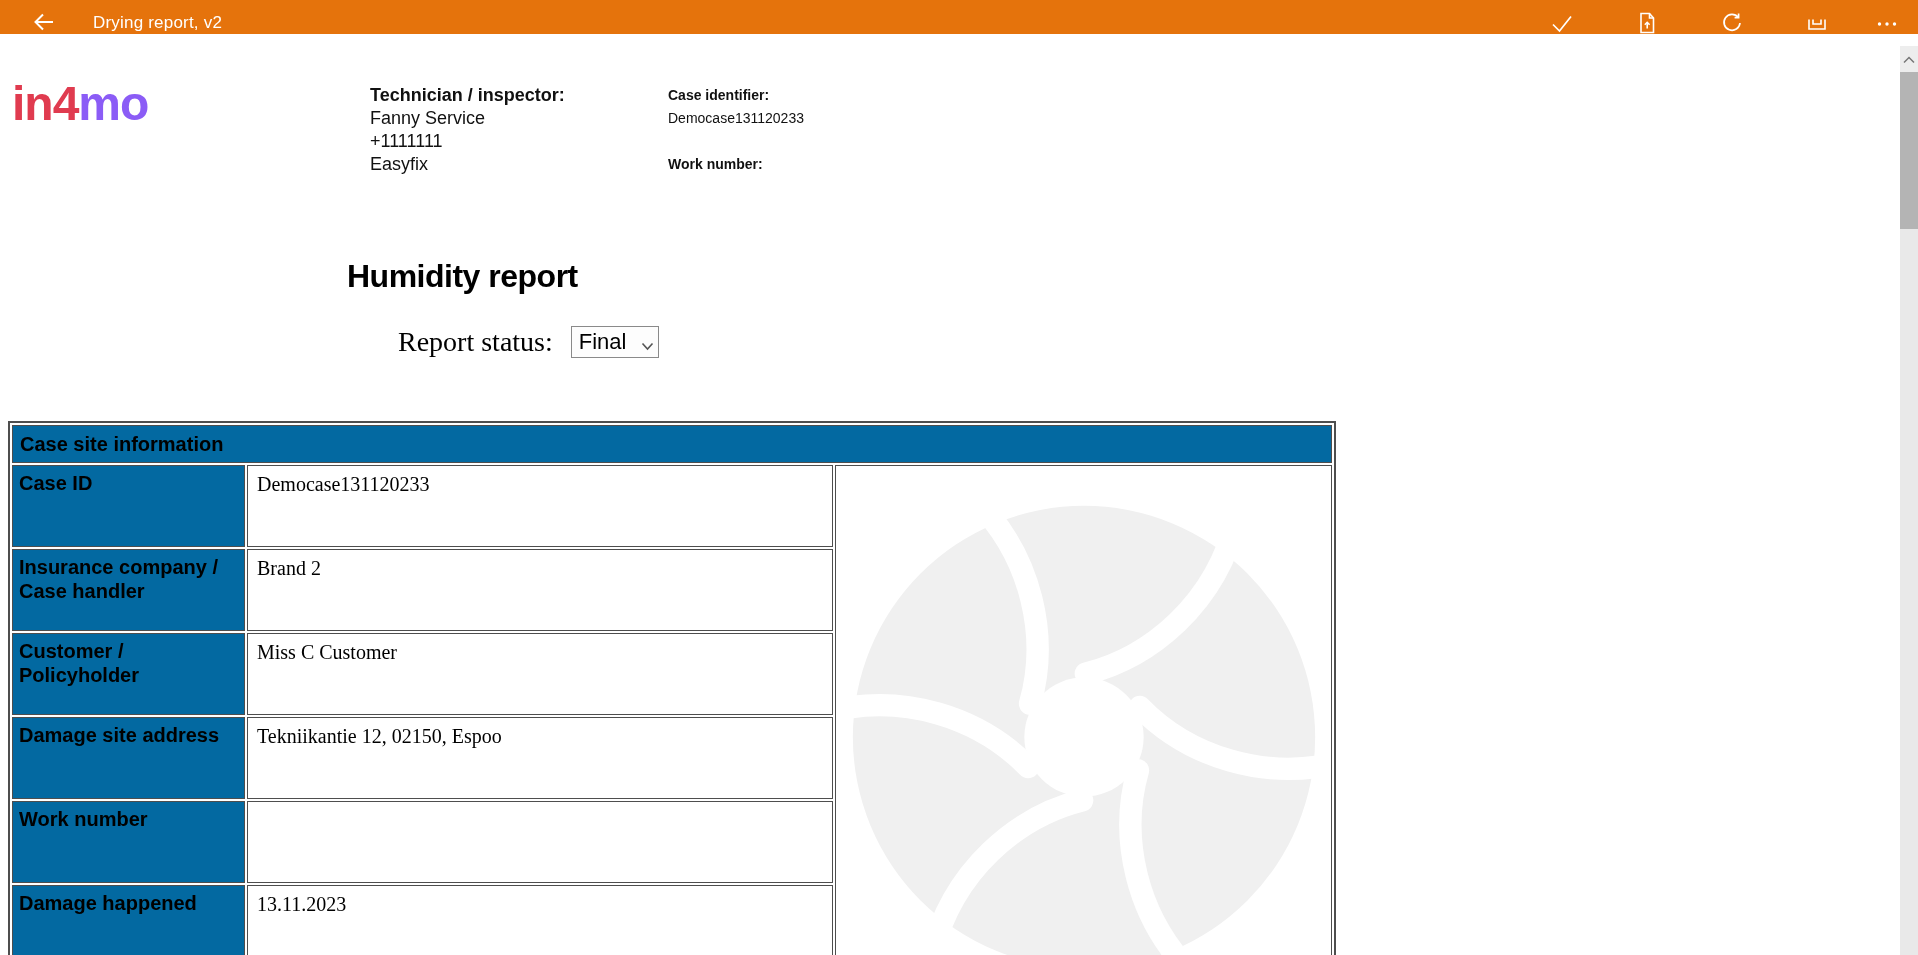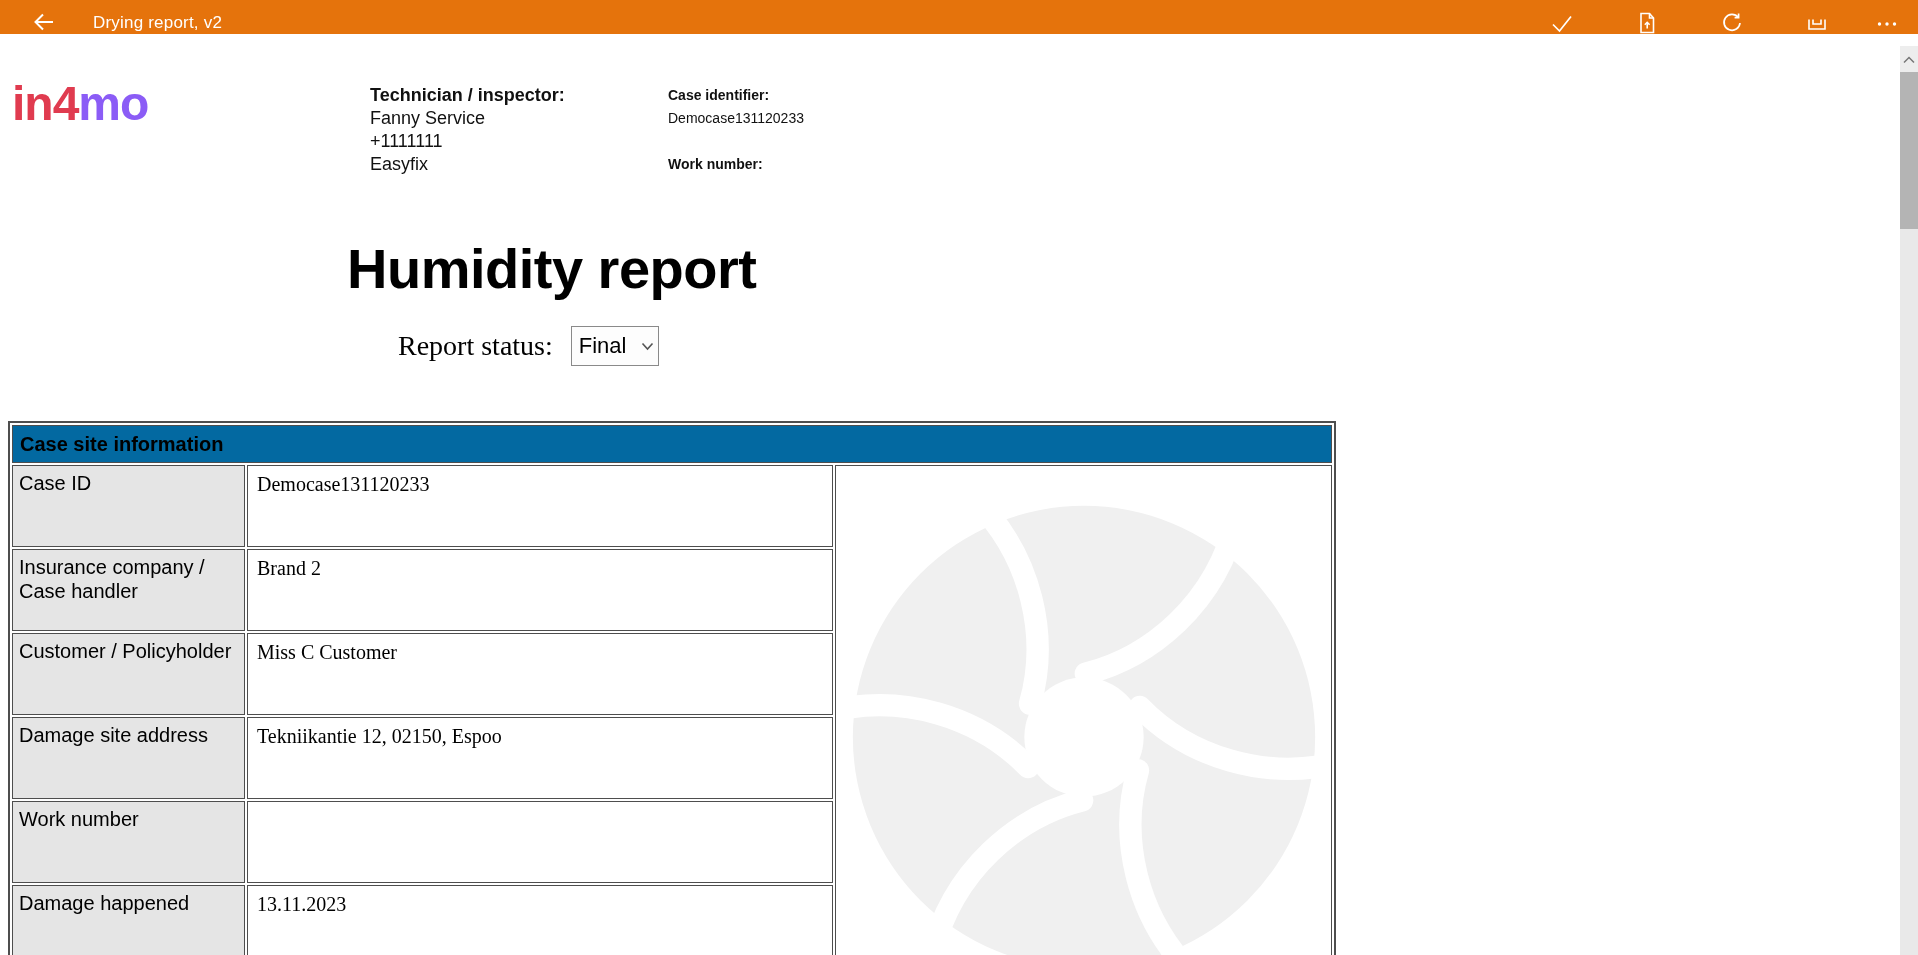--- a/index.html
+++ b/index.html
@@ -23,39 +23,39 @@
              display:flex;align-items:center;justify-content:center;border:none;padding:0;cursor:pointer;}
   .scroll-thumb{position:absolute;left:0;top:26px;width:18px;height:157px;background:#B4B4B4;cursor:pointer;}
 
   
   .logo{position:absolute;left:12px;top:80px;font-size:48px;font-weight:bold;letter-spacing:-1px;line-height:48px;}
   .tech-block{position:absolute;left:370px;top:84px;font-size:18px;line-height:23px;color:#111;}
   .case-block{position:absolute;left:668px;top:84px;font-size:14px;line-height:23px;color:#111;}
   .blk-label{font-weight:bold;}
   .blank-line{height:23px;}
 
-  .report-title{position:absolute;left:347px;top:243px;margin:0;font-size:56px;line-height:52px;
+  .report-title{position:absolute;left:347px;top:250px;margin:0;font-size:32px;line-height:52px;
                 font-weight:bold;color:#000;letter-spacing:-.5px;}
 
   .status-row{position:absolute;left:398px;top:326px;display:flex;align-items:center;}
   .status-label{font-family:"Liberation Serif",serif;font-weight:normal;font-size:28px;color:#000;margin-right:18px;}
   .status-select-wrap{position:relative;display:inline-block;}
-  .status-select{appearance:none;-webkit-appearance:none;width:88px;height:40px;border:1px solid #8a8a8a;
+  .status-select{appearance:none;-webkit-appearance:none;width:88px;height:32px;border:1px solid #8a8a8a;
                  background:#fdfdfd;font-family:"Liberation Sans",sans-serif;font-size:22px;color:#000;
                  padding:0 24px 2px 7px;border-radius:0;}
   .status-chevron{position:absolute;right:5px;top:11px;pointer-events:none;}
 
   
   .case-table{position:absolute;left:8px;top:421px;border-collapse:separate;border-spacing:2px;
               border:2px solid #4E4E4E;width:1326px;table-layout:fixed;background:#fff;}
   .case-table th,.case-table td{border:1px solid #4E4E4E;}
   .case-table th{background:#0369a1;text-align:left;font-size:20px;font-weight:bold;color:#000;
                  height:32px;padding:2px 6px 2px 7px;vertical-align:middle;}
   .case-table td{vertical-align:top;height:70px;}
-  td.lbl{background:#e5e5e5;font-weight:normal;font-size:20px;line-height:24px;color:#000;
+  td.lbl{background:#0369a1;font-weight:bold;font-size:20px;line-height:24px;color:#000;
          padding:5px 1px 4px 6px;}
   td.val{background:#fff;font-family:"Liberation Serif",serif;font-size:20px;line-height:24px;color:#000;
          padding:6px 4px 4px 9px;}
   td.wm{background:#fff;position:relative;overflow:visible;}
   .watermark{position:absolute;left:50%;top:38px;transform:translateX(-50%);}
 </style>
 </head>
 <body>
 
 <div class="screen">

